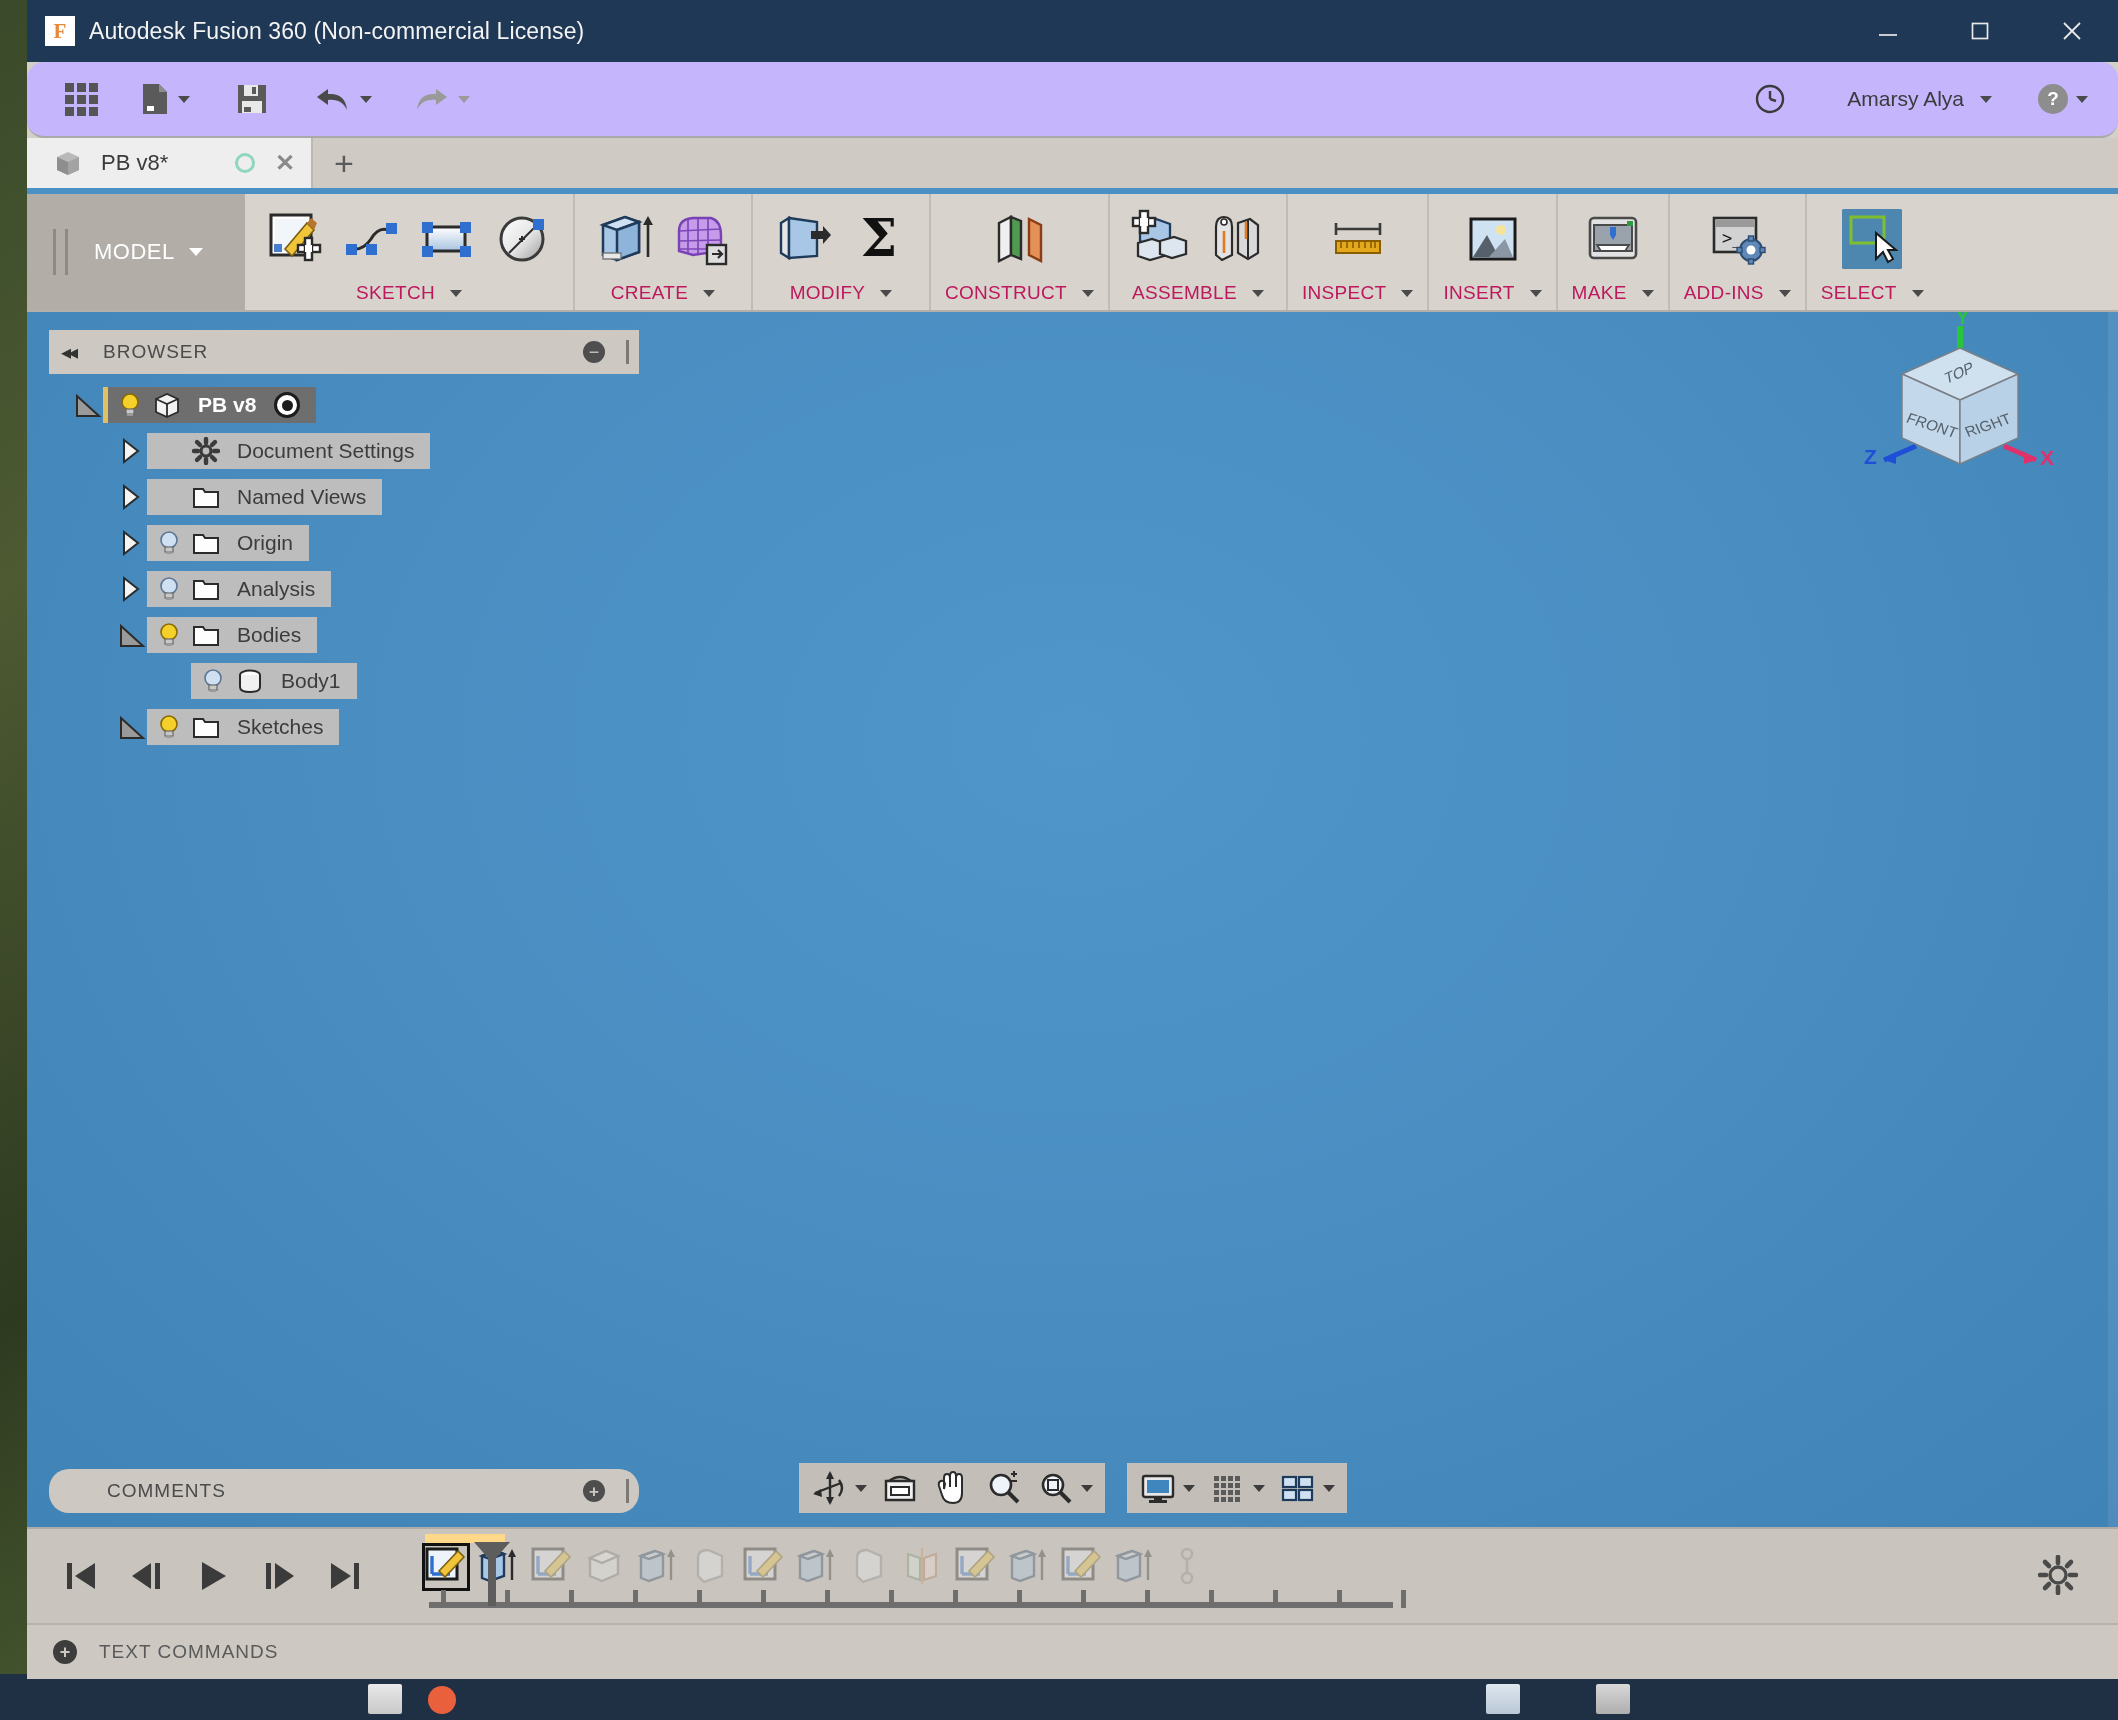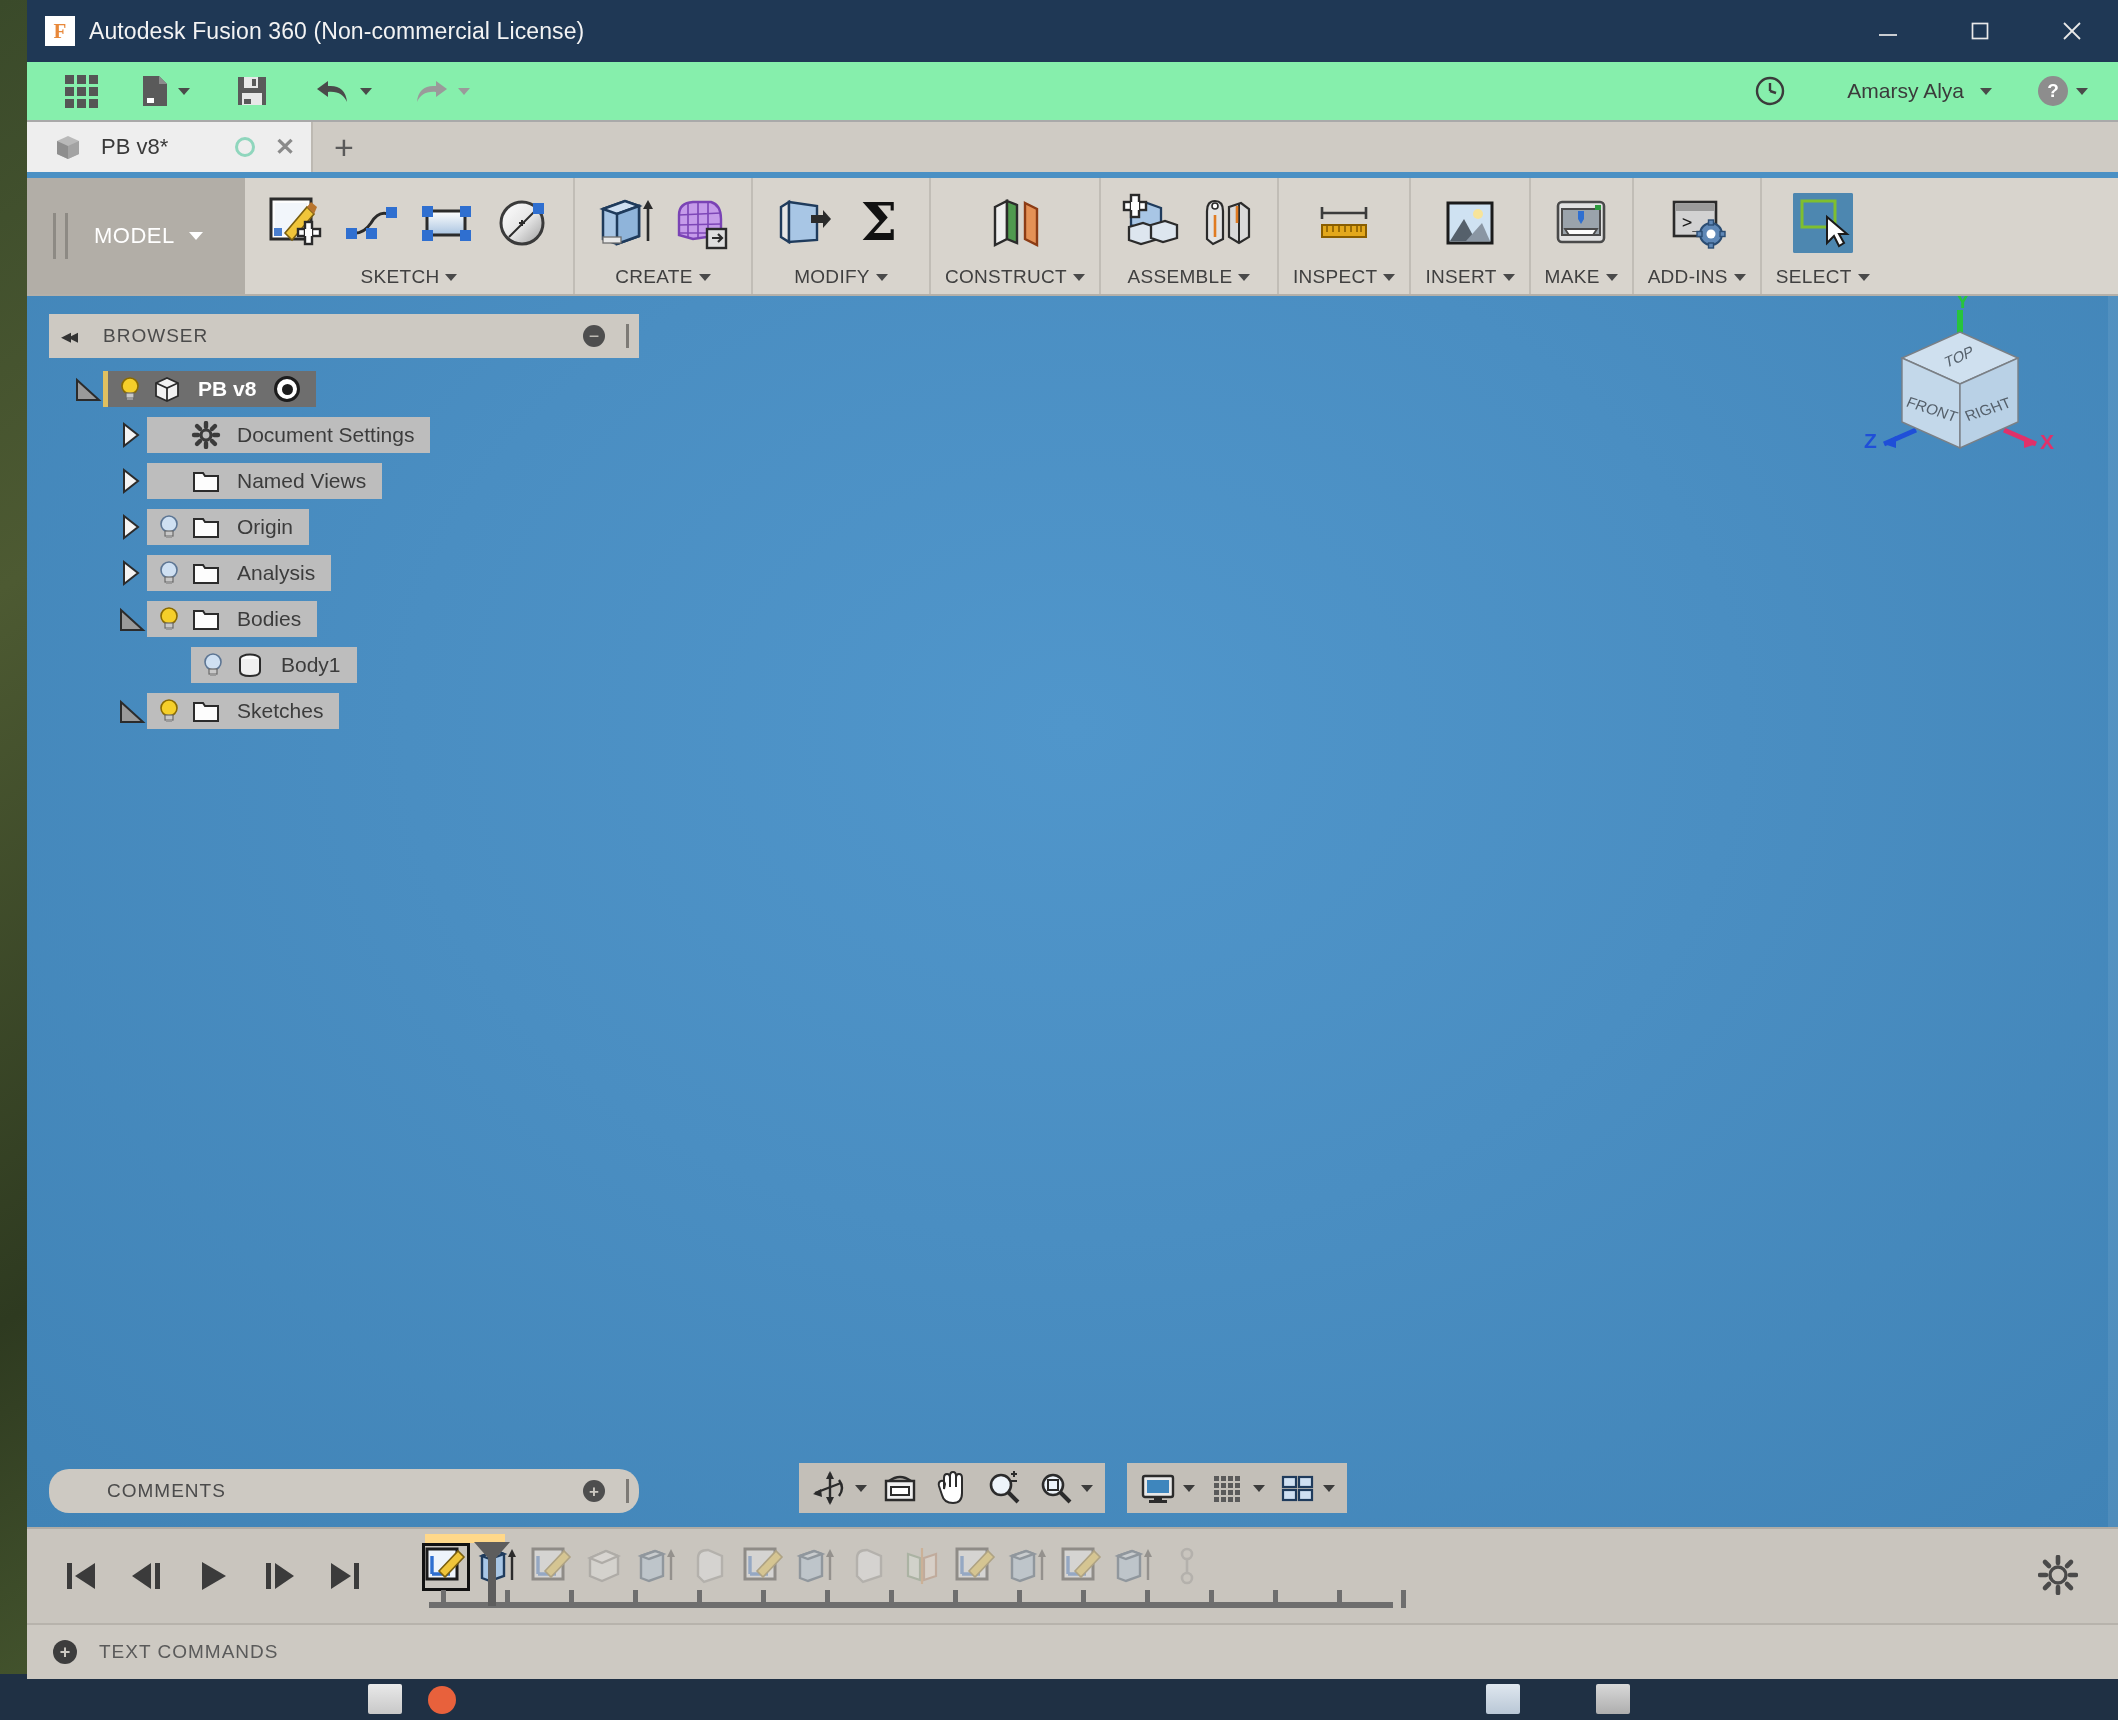--- a/index.html
+++ b/index.html
@@ -47,22 +47,22 @@
   }
   .win-btns { position: absolute; right: 0; top: 0; height: 62px; display: flex; }
   .win-btn {
     width: 92px; height: 62px; display: flex; align-items: center; justify-content: center;
     color: #e9e9e9;
   }
   .win-btn svg { display:block; }
 
   
   .qat {
-    height: 60px; background: #86efac; flex: none; position: relative;
-    display: flex; align-items: center; border-bottom: 2px solid #a9a9a9;
+    height: 76px; background: #c4b5fd; flex: none; position: relative;
+    display: flex; align-items: center; border-bottom: 2px solid #a9a9a9; border-radius: 17px;
   }
   .qat-left { display: flex; align-items: center; gap: 0; padding-left: 28px; }
   .qat-btn { display: flex; align-items: center; height: 62px; padding: 0 10px; cursor: default; }
   .qat-caret { width: 0; height: 0; border-left: 6px solid transparent; border-right: 6px solid transparent;
                border-top: 7px solid #4a4a4a; margin-left: 8px; }
   .grid9 { display: grid; grid-template-columns: repeat(3,9px); grid-template-rows: repeat(3,9px); gap: 3px; }
   .grid9 i { background: #555; display:block; }
   .qat-right { position: absolute; right: 20px; display: flex; align-items: center; gap: 0; }
   .user-name { color: #3b3b3b; font-size: 21px; margin-right: 8px; }
   .help-circle {
@@ -100,22 +100,22 @@
   .ws-grip { width: 3px; height: 46px; background: #8d8a84; margin-right: 4px; }
   .ws-label { color: #ffffff; font-size: 22px; letter-spacing: .5px; margin-left: 22px; }
   .ws-caret { width:0;height:0;border-left:7px solid transparent;border-right:7px solid transparent;
               border-top:8px solid #ffffff; margin-left: 14px; }
   .ribbon-groups { flex: 1; display: flex; align-items: stretch; }
   .rgroup { display: flex; flex-direction: column; justify-content: space-between;
             padding: 8px 14px 6px 14px; border-right: 2px solid #c1bdb6; position: relative; }
   .rgroup:last-child { border-right: none; }
   .ricons { display: flex; align-items: center; gap: 16px; height: 74px; padding: 0 6px; }
   .ricon { width: 60px; height: 60px; position: relative; }
-  .rlabel { text-align: center; font-size: 19px; color: #404040; letter-spacing: .3px;
-            display:flex; align-items:center; justify-content:center; gap:6px; }
+  .rlabel { text-align: center; font-size: 19px; color: #be185d; letter-spacing: .3px;
+            display:flex; align-items:center; justify-content:center; gap:15px; }
   .rlabel .caret { width:0;height:0;border-left:6px solid transparent;border-right:6px solid transparent;
                    border-top:7px solid #4a4a4a; }
   .select-hl { background: #4d87b0; border-radius: 2px; }
 
   
   .canvas-wrap { flex: 1; position: relative; background: #4a8ec2; overflow: hidden; }
   .canvas-bg {
     position: absolute; inset: 0;
     background: radial-gradient(ellipse at 50% 35%, #5096cb 0%, #4a8ec2 45%, #4083b6 100%);
   }

